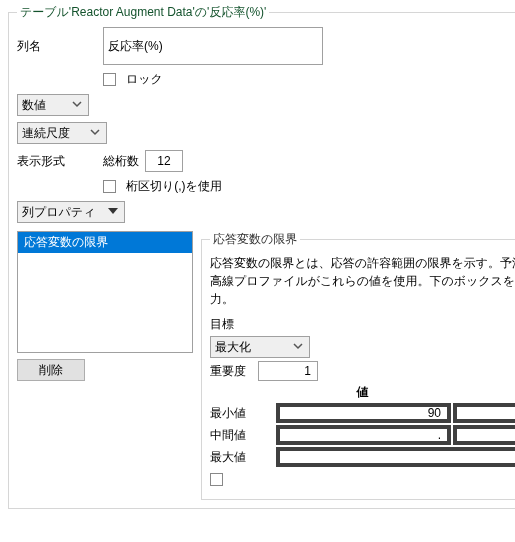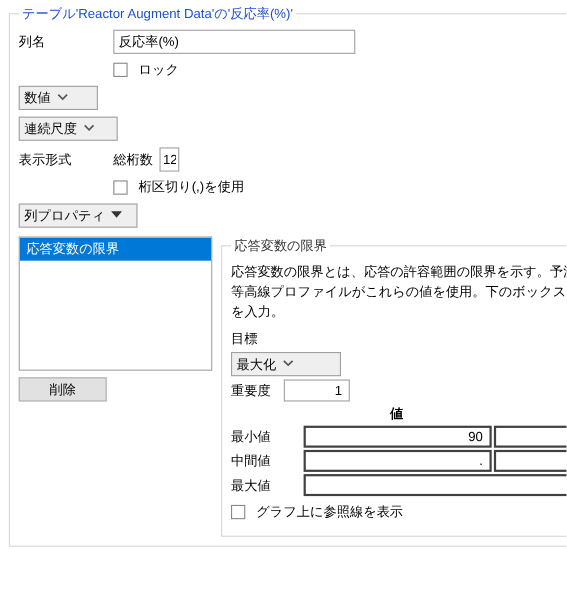--- a/index.html
+++ b/index.html
@@ -28,37 +28,38 @@
     line-height: 16px;
   }
   fieldset.outer {
     border: 1px solid #d6d6d6;
     margin: 0;
     padding: 6px 8px 8px 8px;
   }
   fieldset.outer > legend {
     font-size: 12px;
     padding: 0 3px;
-    color: #1d4ed8;
+    color: #14532d;
   }
   .row { display: flex; align-items: center; margin-bottom: 6px; gap: 6px; }
   .label-col { width: 80px; }
   .input-text {
     border: 1px solid #a0a0a0;
     background: #fff;
-    padding: 2px 4px;
+    padding: 18px 4px;
     font-family: inherit;
     font-size: 12px;
     height: 22px;
   }
   .select {
     border: 1px solid #a0a0a0;
     background: #efefef;
     display: inline-flex;
     align-items: center;
+    justify-content: space-between;
     padding: 0 4px;
     height: 22px;
     gap: 4px;
     font-size: 12px;
   }
   .select .caret {
     width: 14px;
     text-align: center;
     color: #555;
   }
@@ -99,21 +100,21 @@
   .desc-text { line-height: 1.5; margin-bottom: 8px; }
   .subrow { display:flex; align-items:center; margin: 3px 0; gap:6px; }
   .val-table { width: 100%; }
   .val-header { display:flex; }
   .val-header .spacer { width: 64px; }
   .val-header .hcell { flex:1; text-align:center; font-weight:bold; }
   .val-row { display:flex; align-items:center; margin-top:2px; }
   .val-row .lbl { width:64px; }
   .val-row .cell {
     flex:1;
-    border: 2px solid #404040;
+    border: 4px solid #404040;
     background:#fff;
     height:20px;
     padding: 1px 6px;
     text-align:right;
     font-size:12px;
     margin-left:2px;
   }
   .small-input {
     border:1px solid #a0a0a0;
     background:#fff;
@@ -162,21 +163,21 @@
           <svg class="caret-svg" viewBox="0 0 10 10">
                 <path d="M1 3 L5 7 L9 3" fill="none" stroke="#555" stroke-width="1.5"></path>
               </svg>
         </span>
       </div>
     </div>
 
     <div class="row">
       <div class="label-col">表示形式</div>
       <span>総桁数</span>
-      <input class="input-text" style="width: 18px; text-align: center; padding: 2px;" value="12">
+      <input class="input-text" style="width: 38px; text-align: center; padding: 2px;" value="12">
     </div>
 
     <div class="row">
       <div class="label-col"></div>
       <span class="checkbox"></span>
       <span>桁区切り(,)を使用</span>
     </div>
 
     <div class="row" style="margin-top:4px;margin-bottom:2px">
       <div class="select" style="width:108px">
@@ -190,21 +191,21 @@
     </div>
 
     <div class="split">
       <div class="left-pane">
         <div class="listbox">
           <div class="list-item selected">
             <span>応答変数の限界</span>
           </div>
         </div>
         <div style="margin-top:6px">
-          <button class="btn" style="width:80px">削除</button>
+          <button class="btn" style="width:68px">削除</button>
         </div>
       </div>
 
       <div class="right-pane">
         <fieldset class="limits">
           <legend>応答変数の限界</legend>
           <div class="desc-text">応答変数の限界とは、応答の許容範囲の限界を示す。予測プロファイルと等高線プロファイルがこれらの値を使用。下のボックスをクリックして値を入力。</div>
 
           <div>目標</div>
           <div class="subrow">
@@ -240,21 +241,20 @@
               <input class="cell" value="." style="">
             </div>
             <div class="val-row">
               <div class="lbl">最大値</div>
               <input class="cell" value="." style="">
             </div>
           </div>
 
           <div class="subrow" style="margin-top:6px">
             <span class="checkbox"></span>
-            <span>グラフ上に参照線を表示</span>
           </div>
         </fieldset>
       </div>
     </div>
   </fieldset>
  </div>
 
 </div>
 
 </body></html>

